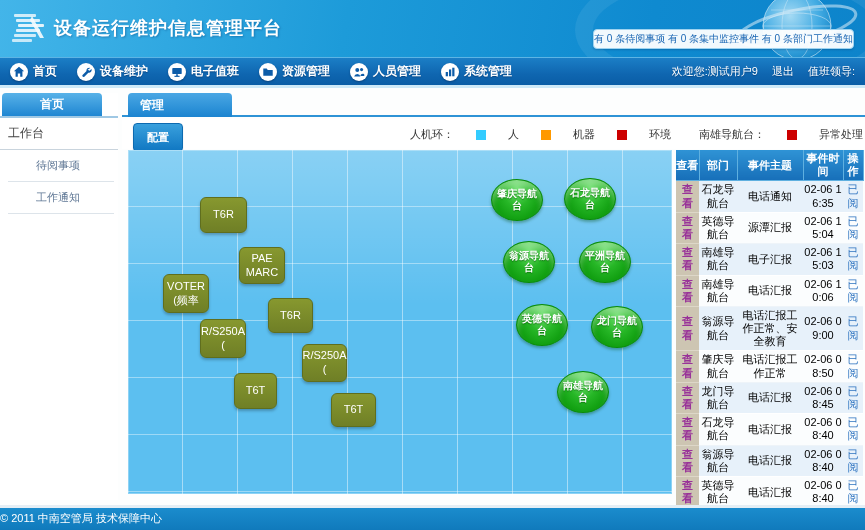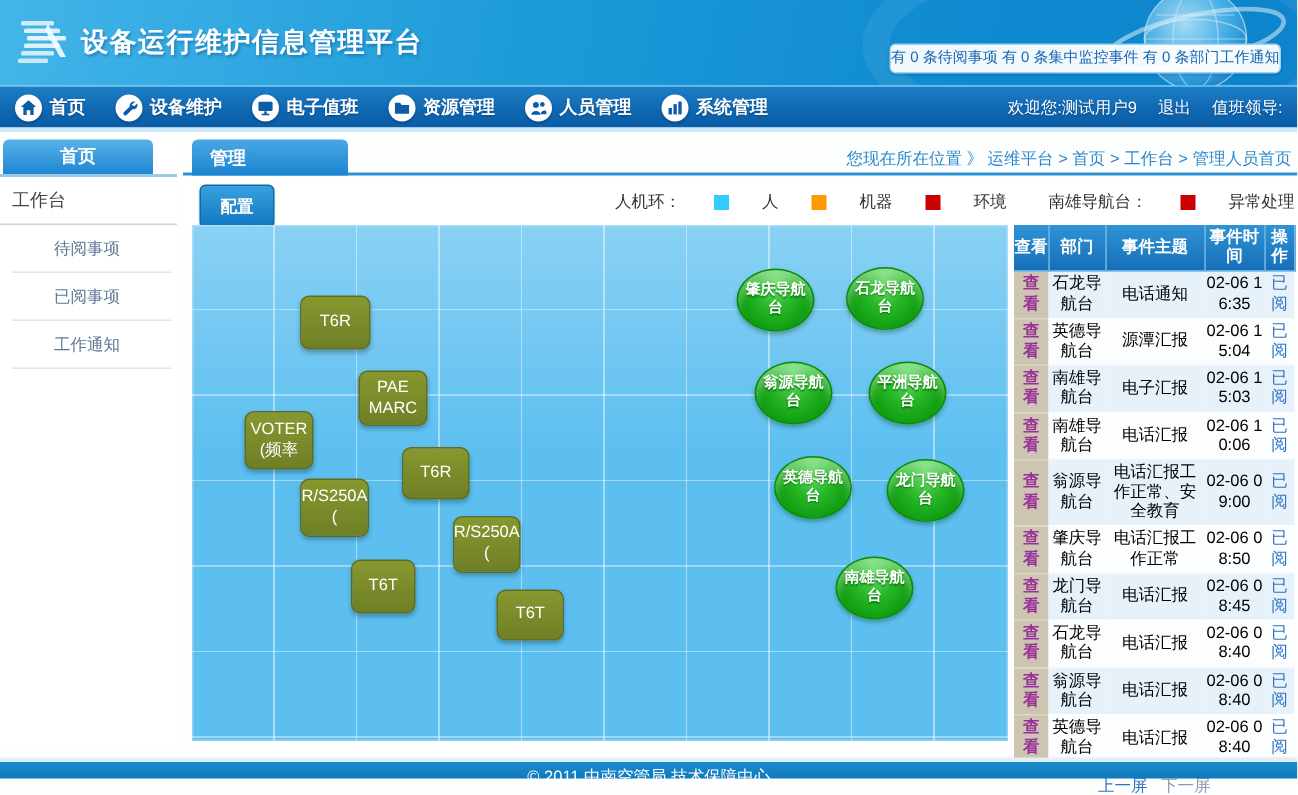--- a/index.html
+++ b/index.html
@@ -95,23 +95,23 @@
   .col-time { width:40px; } .col-op { width:20px; }
   td.view { background:#cdc5b2; color:#993399; font-weight:bold; border-bottom:1px solid #ddd7c8; cursor:pointer; }
   tr.odd td.c { background:#e7f1fa; border-bottom:1px solid #fff; }
   tr.even td.c { background:#fbfdfe; border-bottom:1px solid #eef4f9; }
   td.op { color:#2f74c0; }
   .pager { margin-top:8px; text-align:center; font-size:11px; }
   .pager .prev { color:#2f74c0; cursor:pointer; }
   .pager .next { color:#8a9bb0; cursor:pointer; margin-left:6px; }
 
   
-  .footer { position:absolute; left:0; top:505px; width:865px; height:14px;
+  .footer { position:absolute; left:0; top:505px; width:865px; height:26px;
     background:linear-gradient(#1b8ccd,#0f79bb); border-top:3px solid #e4eef5;
-    color:#fff; font-size:11px; text-align:center; line-height:20px; }
+    color:#fff; font-size:11px; line-height:20px; }
 </style>
 </head>
 <body>
 
 <div class="app">
 
   <div class="header">
     <div class="swirl"></div>
     <svg class="logo" width="40" height="40" viewBox="0 0 40 40">
       <g fill="#ffffff" opacity="0.95">
@@ -203,28 +203,26 @@
       <span class="link">退出</span>
       <span>值班领导:</span>
     </div>
   </div>
 
   <div class="sidebar">
     <div class="side-tab">首页</div>
     <div class="side-body">
       <div class="side-section">工作台</div>
       <div class="side-item">待阅事项</div>
-      <div class="side-item">已阅事项</div>
       <div class="side-item">工作通知</div>
     </div>
   </div>
 
   <div class="tabstrip">
     <div class="content-tab">管理</div>
-    <div class="breadcrumb">您现在所在位置 》 运维平台 &gt; 首页 &gt; 工作台 &gt; 管理人员首页</div>
   </div>
 
   <div class="toolbar">
     <div class="btn-config">配置</div>
     <div class="legend">
       <span>人机环：</span>
       <span class="sq" style="background-color: rgb(51, 204, 255);"></span>
       <span>人</span>
       <span class="sq" style="background-color: rgb(255, 153, 0);"></span>
       <span>机器</span>

